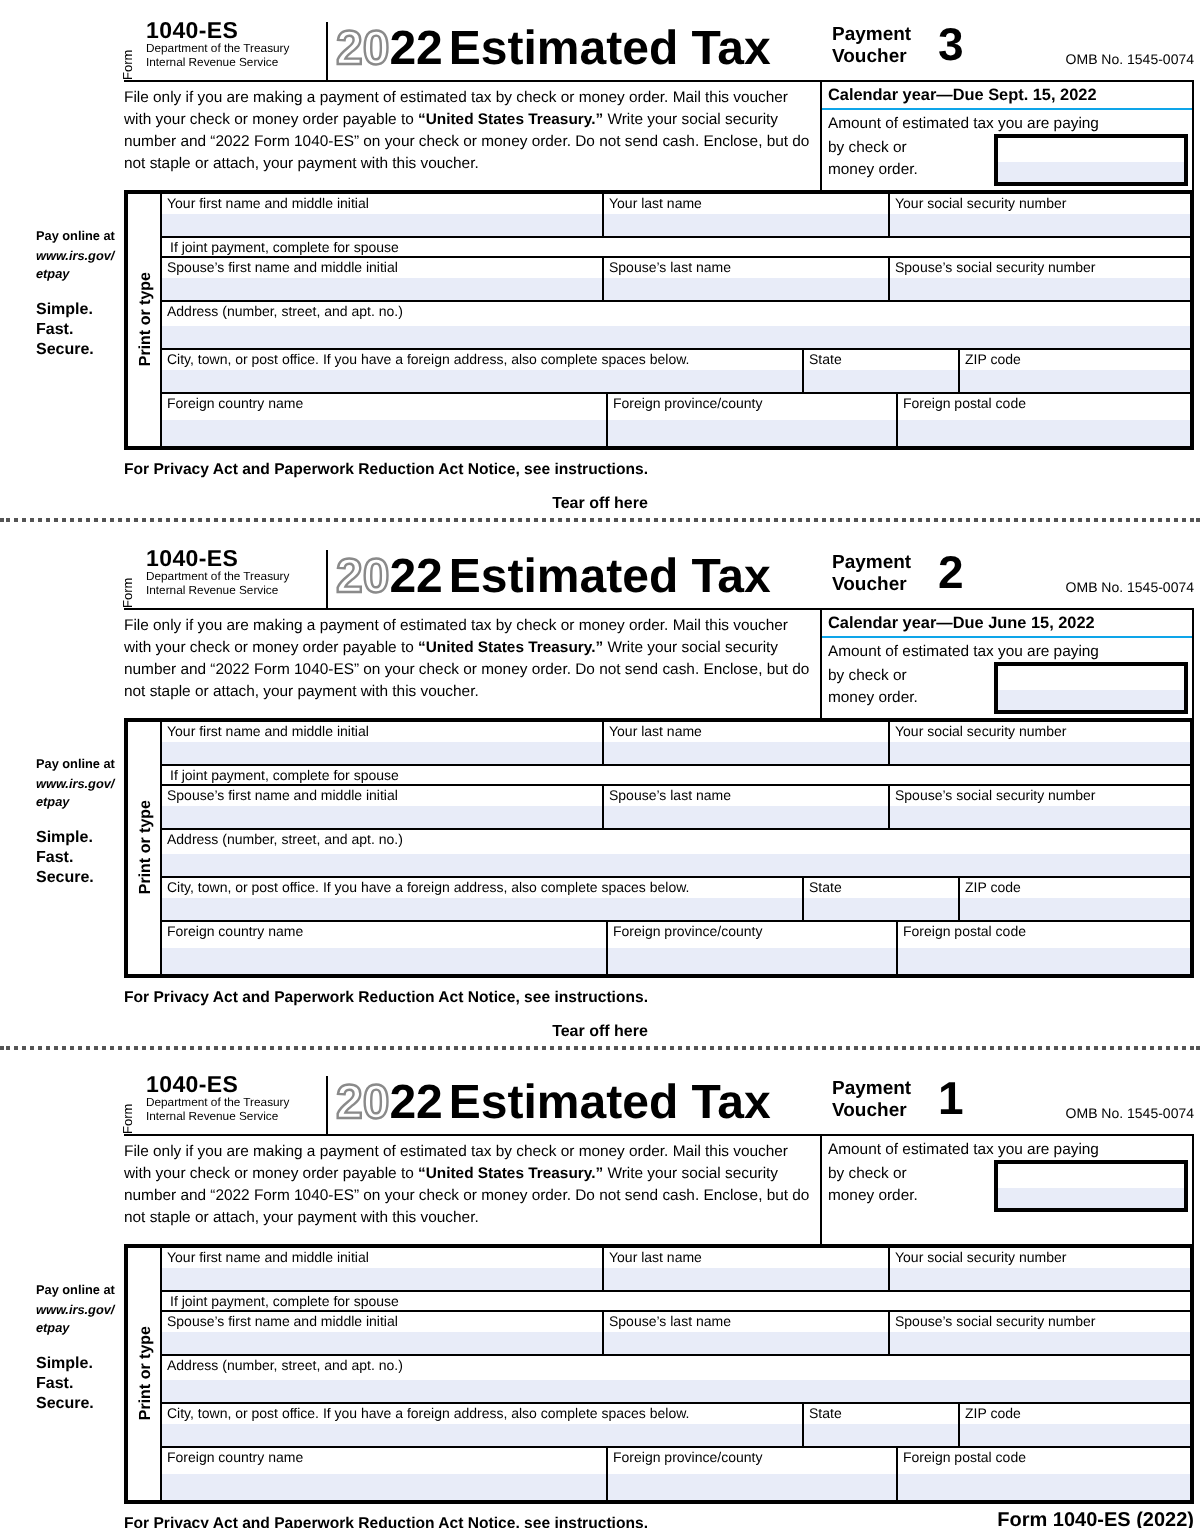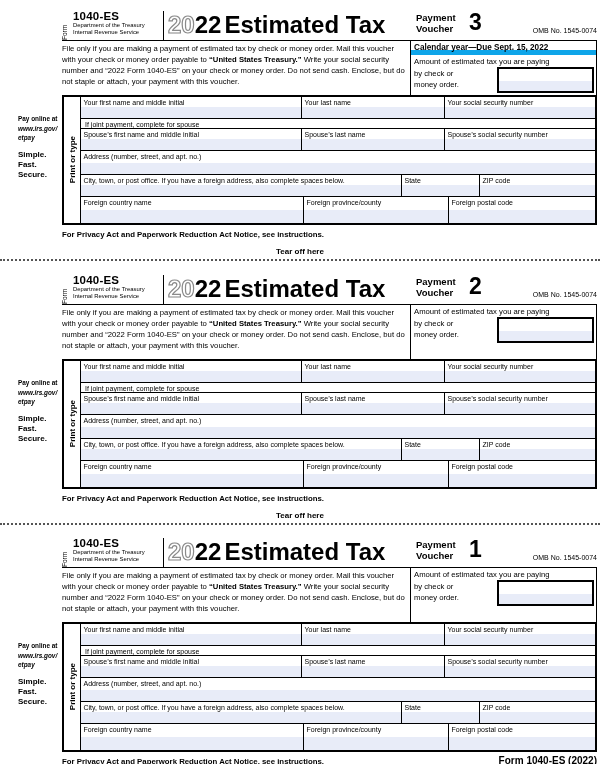--- a/index.html
+++ b/index.html
@@ -32,21 +32,21 @@
 
   
   .sidebar { position:absolute; left:18px; top:106px; width:44px; }
   .pay-line { font-size:6.4px; font-weight:bold; line-height:1.5; }
   .pay-url { font-size:6.4px; font-weight:bold; font-style:italic; line-height:1.5; }
   .sfs { margin-top:7px; font-size:8px; font-weight:bold; line-height:1.28; }
 
   
   .right-panel { position:absolute; left:410px; top:32px; width:187px; height:55px;
     border:1px solid #000; border-bottom:none; }
-  .cal-row { height:14px; border-bottom:5px solid #0ea5e9; font-size:8.2px; font-weight:bold; padding:2px 3px 0; white-space:nowrap; }
+  .cal-row { height:14px; border-bottom:1px solid #0ea5e9; font-size:8.2px; font-weight:bold; padding:2px 3px 0; white-space:nowrap; }
   .amount-row { position:relative; height:40px; font-size:7.7px; }
   .amt-l1 { padding:2px 0 0 3px; white-space:nowrap; }
   .amt-l2 { padding-left:3px; margin-top:3px; }
   .amt-l3 { padding-left:3px; margin-top:2px; }
   .amount-box { position:absolute; right:2px; top:12px; width:97px; height:26px; border:2px solid #000;
     background:linear-gradient(180deg,#fff 55%, var(--input-fill) 55%); }
 
   
   .tbl { position:absolute; left:62px; top:87px; width:535px; height:130px; border:2px solid #000; }
   .printcol { position:absolute; left:0; top:0; bottom:0; width:17px; border-right:1px solid #000;
@@ -227,20 +227,21 @@
         <div class="pay-url">www.irs.gov/</div>
         <div class="pay-url">etpay</div>
         <div class="sfs">
           <div>Simple.</div>
           <div>Fast.</div>
           <div>Secure.</div>
         </div>
       </div>
 
       <div class="right-panel">
+        <div class="cal-row">Calendar year—Due June 15, 2022</div>
         <div class="amount-row">
           <div class="amt-l1">Amount of estimated tax you are paying</div>
           <div class="amt-l2">by check or</div>
           <div class="amt-l3">money order.</div>
           <div class="amount-box"></div>
         </div>
       </div>
 
       <div class="tbl">
         <div class="printcol">

